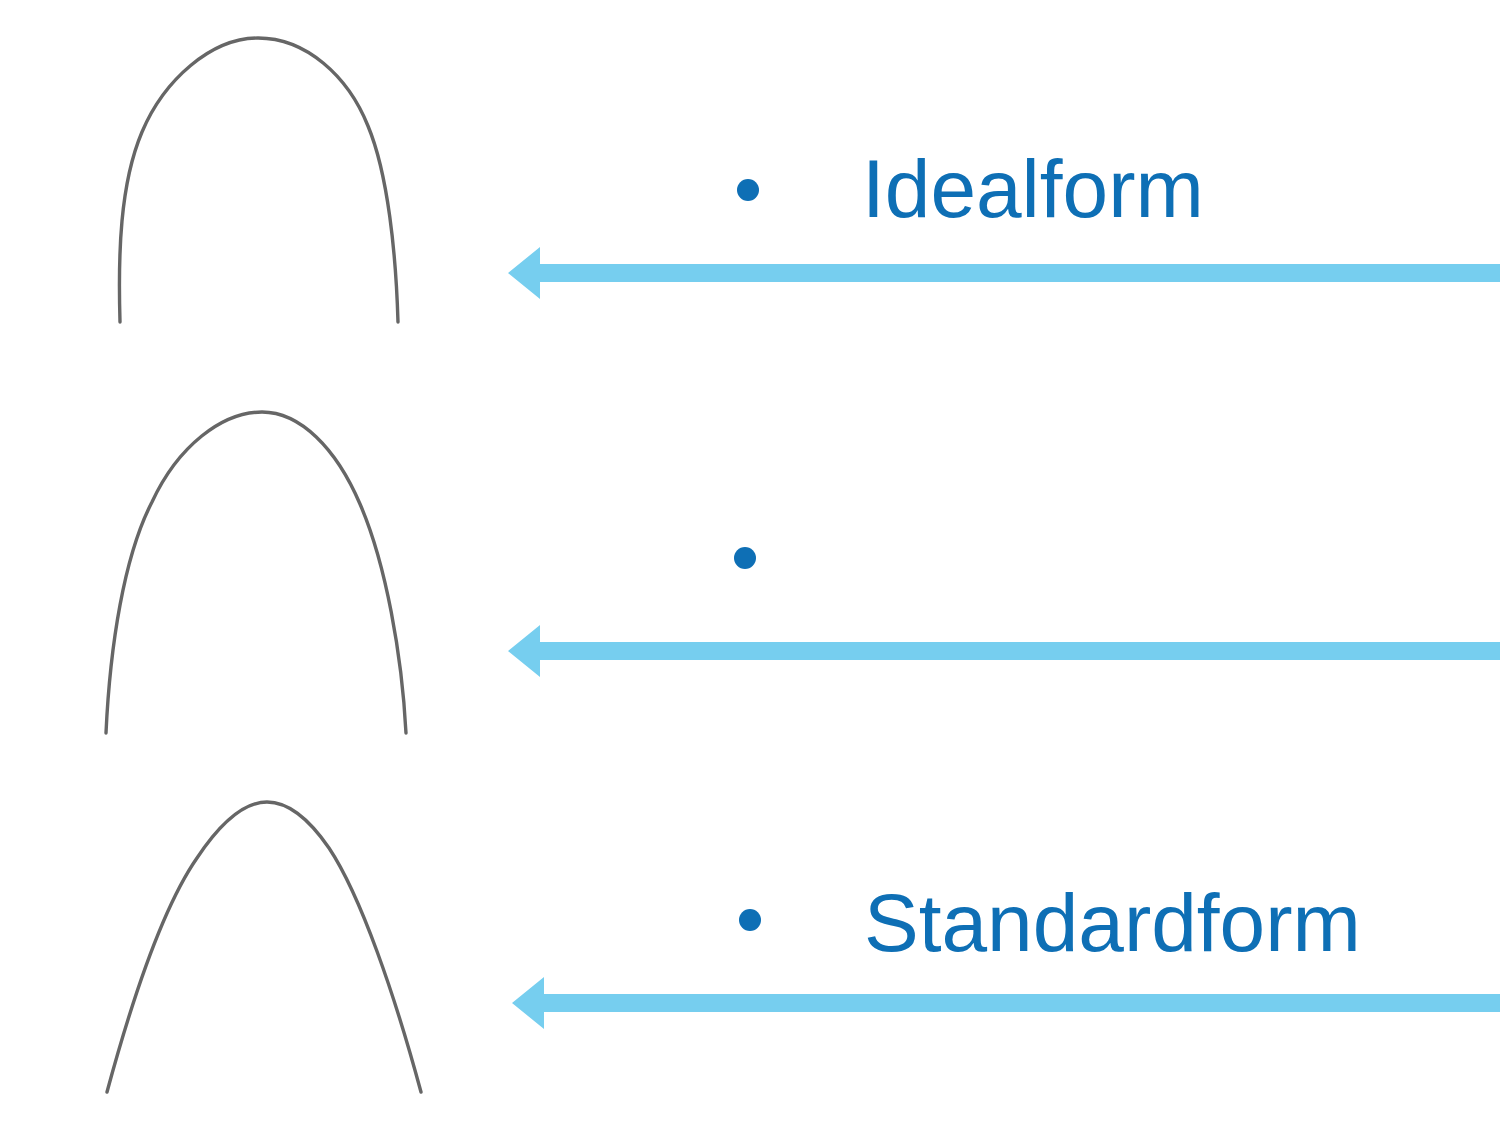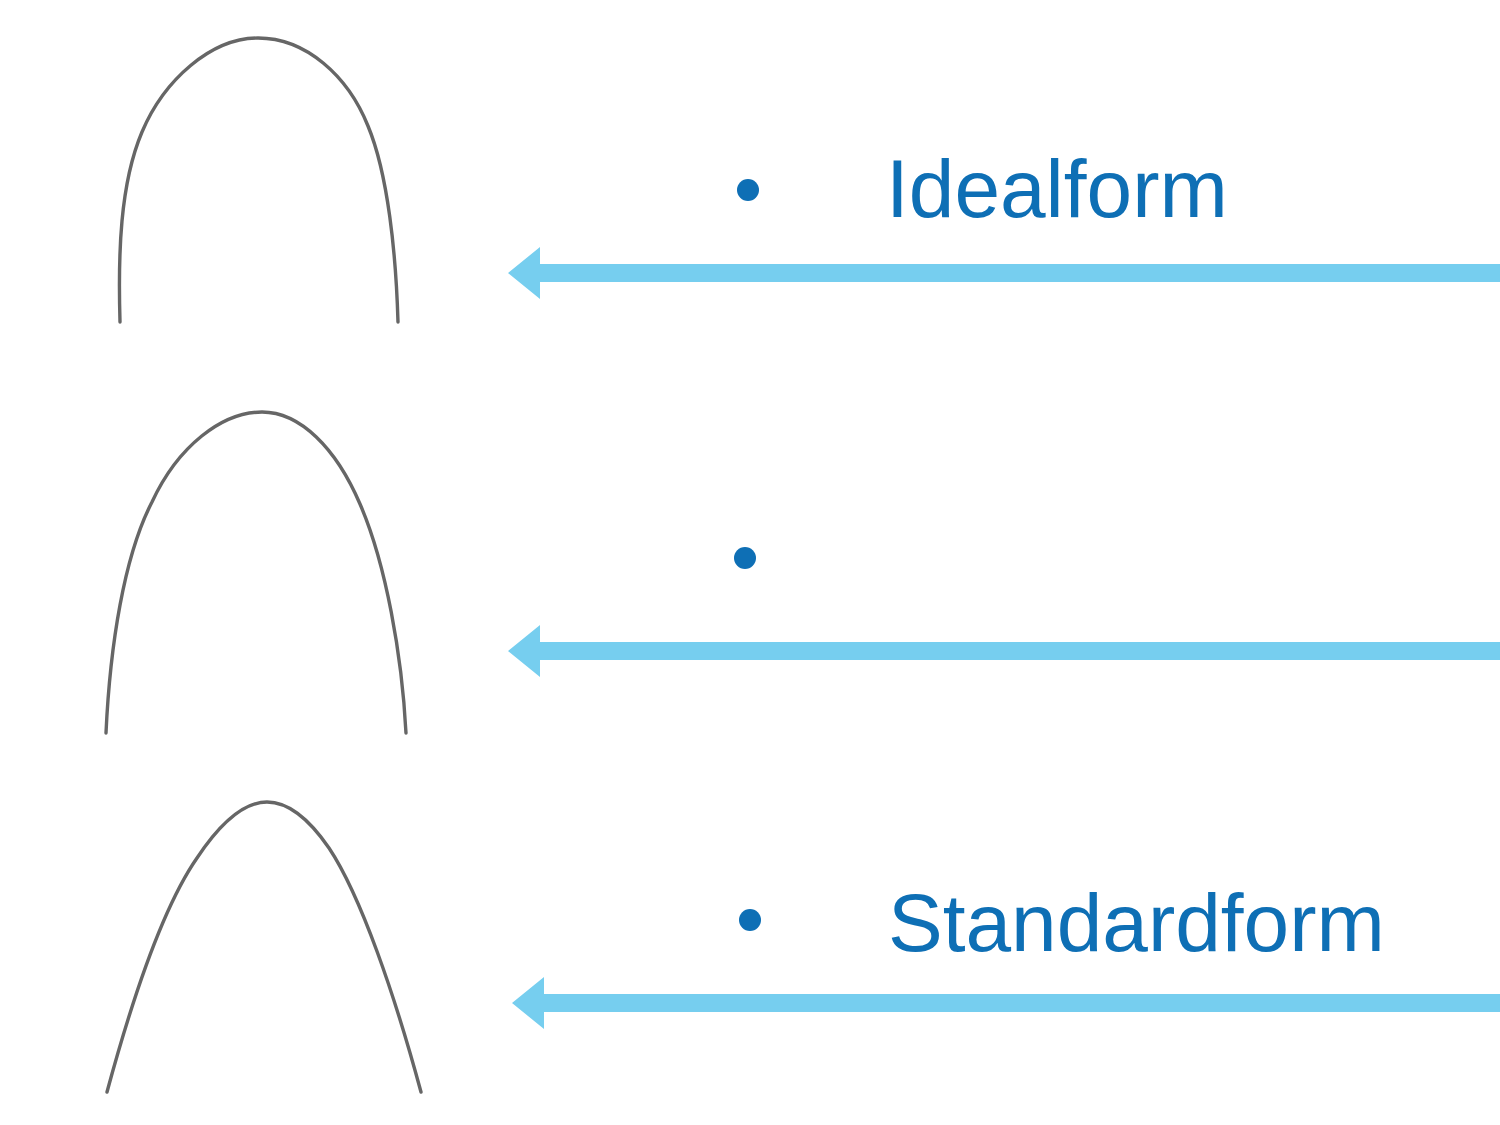--- a/index.html
+++ b/index.html
@@ -47,21 +47,20 @@
     border-radius: 50%;
     background: var(--text-blue);
   }
   .label {
     position: absolute;
     font-size: 82px;
     line-height: 1;
     white-space: nowrap;
     color: var(--text-blue);
     letter-spacing: 0;
-    margin-left: 24px;
   }
 </style>
 </head>
 <body>
 
 <div class="slide">
 
   <svg class="wire" style="left:116px; top:34px;" width="286" height="292" viewBox="0 0 286 292">
     <path d="M 4 288
              C 2 220, 4 150, 26 98

